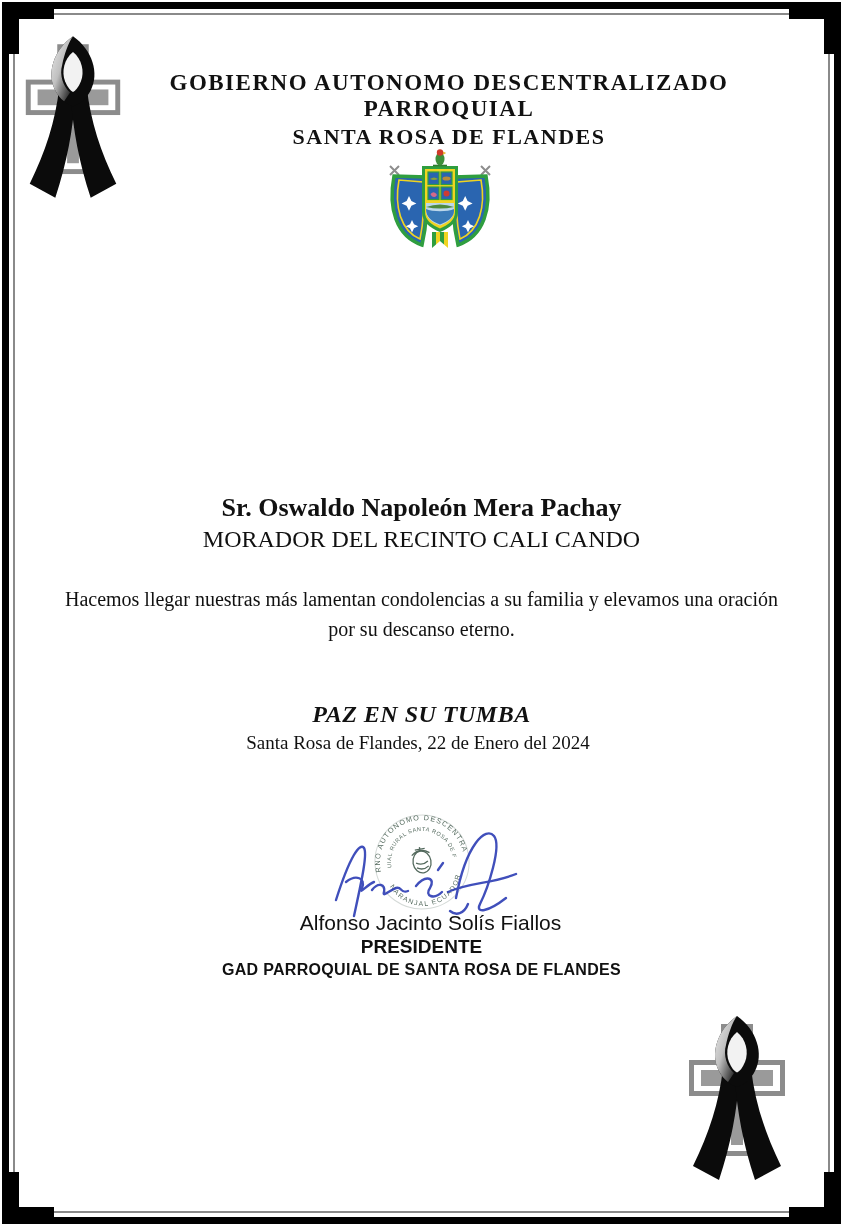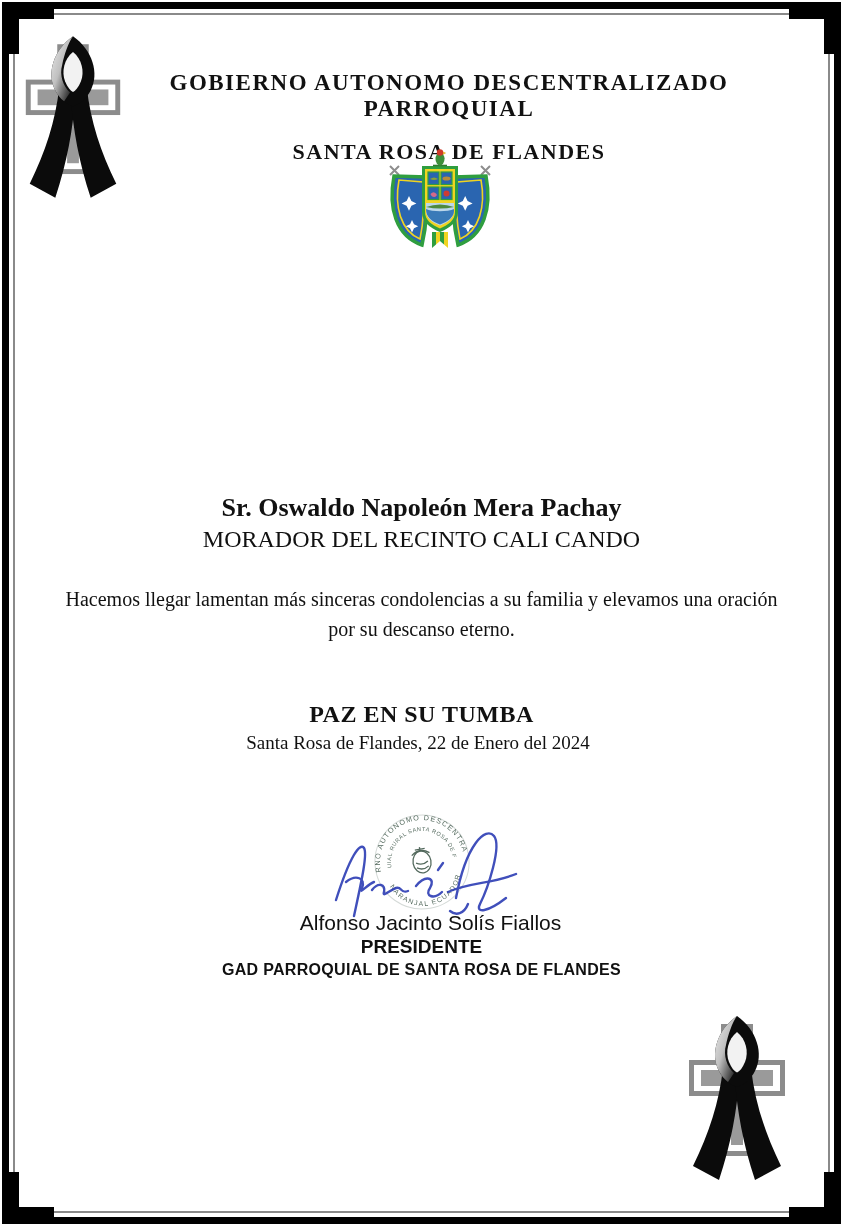--- a/index.html
+++ b/index.html
@@ -15,38 +15,38 @@
   .corner .h{width:48px; height:13px;}
   .corner .v{width:13px; height:48px;}
   .corner.tl{top:6px; left:6px;}   .corner.tl .h{top:0;left:0;}   .corner.tl .v{top:0;left:0;}
   .corner.tr{top:6px; right:6px;}  .corner.tr .h{top:0;right:0;}  .corner.tr .v{top:0;right:0;}
   .corner.bl{bottom:6px; left:6px;} .corner.bl .h{bottom:0;left:0;} .corner.bl .v{bottom:0;left:0;}
   .corner.br{bottom:6px; right:6px;}.corner.br .h{bottom:0;right:0;}.corner.br .v{bottom:0;right:0;}
 
   
   .header-block{position:absolute; top:70px; left:105px; right:50px; text-align:center;}
   .header-line1{font-weight:bold; font-size:23px; letter-spacing:1.5px;}
-  .header-line2{font-weight:bold; font-size:22px; letter-spacing:1.5px; margin-top:17px;}
+  .header-line2{font-weight:bold; font-size:22px; letter-spacing:1.5px; margin-top:2px;}
 
   
   .emblem{position:absolute; top:146px; left:378px; width:124px; height:124px;}
 
   
   .doc-title{position:absolute; top:306px; left:0; right:0; text-align:center;
              font-weight:bold; font-size:29px; letter-spacing:0.5px;}
   .para{position:absolute; left:64px; right:64px; text-align:center;
         font-size:20px; line-height:30px;}
   .para1{top:388px;}
   .para2{top:584px;}
   .deceased-name{position:absolute; top:493px; left:0; right:0; text-align:center;
                  font-weight:bold; font-size:26px;}
   .deceased-res{position:absolute; top:526px; left:0; right:0; text-align:center;
                 font-size:24px;}
   .closing{position:absolute; top:701px; left:0; right:0; text-align:center;
-           font-weight:bold; font-size:24px; letter-spacing:0.5px;}
+           font-weight:bold; font-size:24px; letter-spacing:0.5px;font-style:italic;}
   .dateline{position:absolute; top:732px; left:0; right:7px; text-align:center; font-size:19px;}
 
   
   .stamp-sig{position:absolute; top:804px; left:316px; width:252px; height:114px;}
   .stamp-text{font-family:"Liberation Sans", sans-serif; fill:var(--stamp-ink,#3c5547);}
 
   
   .signer{position:absolute; top:911px; left:0; right:0; text-align:center;
           font-family:"Liberation Sans", sans-serif; line-height:1.1;}
   .signer-name{font-size:21px; margin:0 0 3px 0;padding-left:18px;}
@@ -162,21 +162,21 @@
     </g>
 
     <line x1="55" y1="19.5" x2="69" y2="19.5" stroke="#2f7d2f" stroke-width="1.6"></line>
     <ellipse cx="62" cy="13" rx="4.5" ry="6.5" fill="#3e8f3a"></ellipse>
     <circle cx="62" cy="6.5" r="3.2" fill="#cf3a2a"></circle>
     <path d="M65 5.5 l3.2 1.6 -3.2 1.6 Z" fill="#e8b12a"></path>
   </svg>
 
   <div class="deceased-name">Sr. Oswaldo Napoleón Mera Pachay</div>
   <div class="deceased-res">MORADOR DEL RECINTO CALI CANDO</div>
-  <div class="para para2">Hacemos llegar lamentan más sinceras condolencias a su familia y elevamos una oración por su descanso eterno.</div>
+  <div class="para para2">Hacemos llegar nuestras más lamentan condolencias a su familia y elevamos una oración por su descanso eterno.</div>
   <div class="closing">PAZ EN SU TUMBA</div>
   <div class="dateline">Santa Rosa de Flandes, 22 de Enero del 2024</div>
 
   <svg class="stamp-sig" viewBox="0 0 252 114">
     <defs>
       <path id="stampTop" d="M64 58 A41 41 0 0 1 148 58"></path>
       <path id="stampInner" d="M75 58 A31 31 0 0 1 137 58"></path>
       <path id="stampBottom" d="M68 64 A38 38 0 0 0 144 64"></path>
     </defs>
     <g transform="rotate(-10 106 58)" opacity="0.88">

